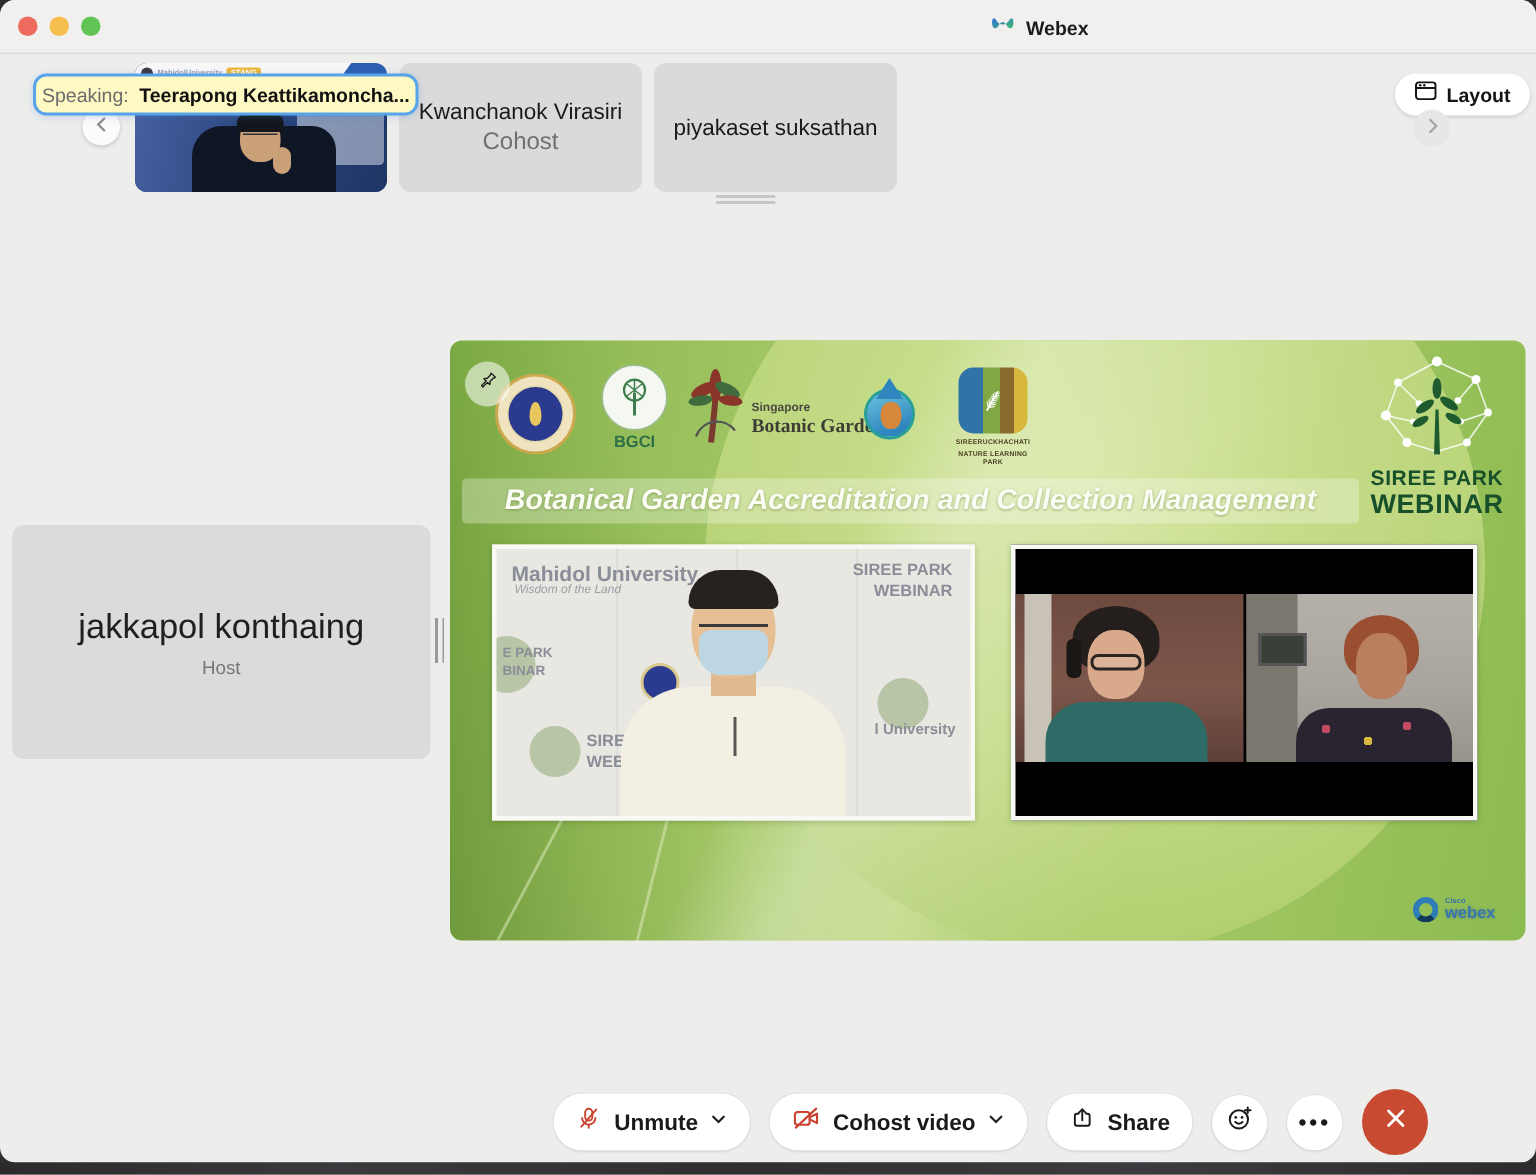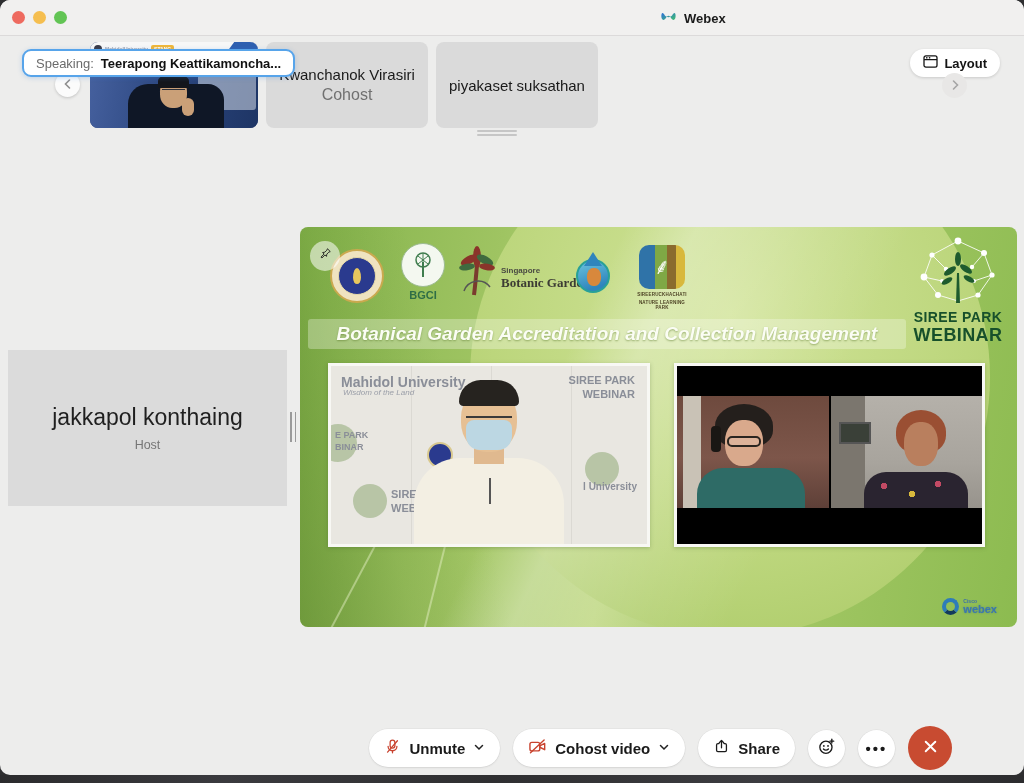--- a/index.html
+++ b/index.html
@@ -37,34 +37,34 @@
   .tv-corner { position:absolute; right:0; top:0; width:34px; height:14px; background:#2e5fb0; clip-path:polygon(30% 0,100% 0,100% 100%,0 100%); }
   .tv-body { position:absolute; top:14px; left:0; right:0; bottom:0;
     background:linear-gradient(100deg,#46619f 0%, #2c4780 45%, #1e3565 100%); }
   .tv-window-light { position:absolute; right:2px; top:16px; width:58px; height:38px; background:rgba(214,220,232,.55); border-radius:3px; }
   .tv-suit { position:absolute; left:38px; bottom:0; width:96px; height:44px; background:#0f1726; border-radius:20px 16px 0 0; }
   .tv-face { position:absolute; left:70px; top:22px; width:27px; height:30px; background:#caa078; border-radius:45%; }
   .tv-hair { position:absolute; left:68px; top:18px; width:31px; height:14px; background:#14161c; border-radius:50% 50% 0 0; }
   .tv-glasses { position:absolute; left:72px; top:33px; width:23px; height:5px; border-top:1.5px solid #2a2e38; }
   .tv-hand { position:absolute; left:92px; top:42px; width:12px; height:18px; background:#caa078; border-radius:6px; }
 
-  .speaking-banner { position:absolute; left:22px; top:13px; height:28px; background:#ffffff; border:2px solid #57a4ea;
-    border-radius:9px; box-shadow:0 1px 5px rgba(60,130,220,.25); display:flex; align-items:center; padding:0 12px; z-index:5; }
+  .speaking-banner { position:absolute; left:22px; top:13px; height:28px; background:#fef9c3; border:2px solid #57a4ea;
+    border-radius:9px; box-shadow:0 1px 5px rgba(60,130,220,.25); display:flex; align-items:center; padding:0 4px; z-index:5; }
   .speaking-banner .slabel { font-size:13px; color:#6b6b6b; }
   .speaking-banner .sname { font-size:13px; font-weight:700; color:#111; margin-left:7px; }
 
-  .layout-btn { position:absolute; right:24px; top:13px; height:28px; background:#fff; border-radius:14px;
+  .layout-btn { position:absolute; right:4px; top:13px; height:28px; background:#fff; border-radius:14px;
     box-shadow:0 1px 3px rgba(0,0,0,.15); display:flex; align-items:center; gap:6px; padding:0 13px; }
   .layout-btn .llabel { font-size:13px; font-weight:700; color:#141414; }
 
   .strip-handle { position:absolute; left:477px; top:94px; width:40px; }
   .strip-handle div { height:2px; background:#c6c6c6; border-radius:2px; margin-bottom:2px; }
 
   
-  .host-tile { position:absolute; left:8px; top:350px; width:279px; height:156px; background:#dbdbdb; border-radius:0;
+  .host-tile { position:absolute; left:8px; top:350px; width:279px; height:156px; background:#dbdbdb; border-radius:8px;
     display:flex; flex-direction:column; align-items:center; justify-content:center; }
   .host-tile .hname { font-size:23px; color:#1f1f1f; }
   .host-tile .hrole { font-size:12.5px; color:#767676; margin-top:7px; }
   .v-handle { position:absolute; left:290px; top:412px; display:flex; gap:3px; }
   .v-handle div { width:1.5px; height:30px; background:#9a9a9a; }
 
   
   .main-video { position:absolute; left:300px; top:227px; width:717px; height:400px; border-radius:8px; overflow:hidden;
     background:linear-gradient(100deg,#84b34b 0%,#9fc462 26%,#bed780 46%,#a8ca6a 62%,#8cbb50 100%); }
   .mv-band { position:absolute; inset:0; background:linear-gradient(115deg, transparent 36%, rgba(255,255,255,.28) 44%, rgba(255,255,255,.10) 58%, transparent 68%); }

